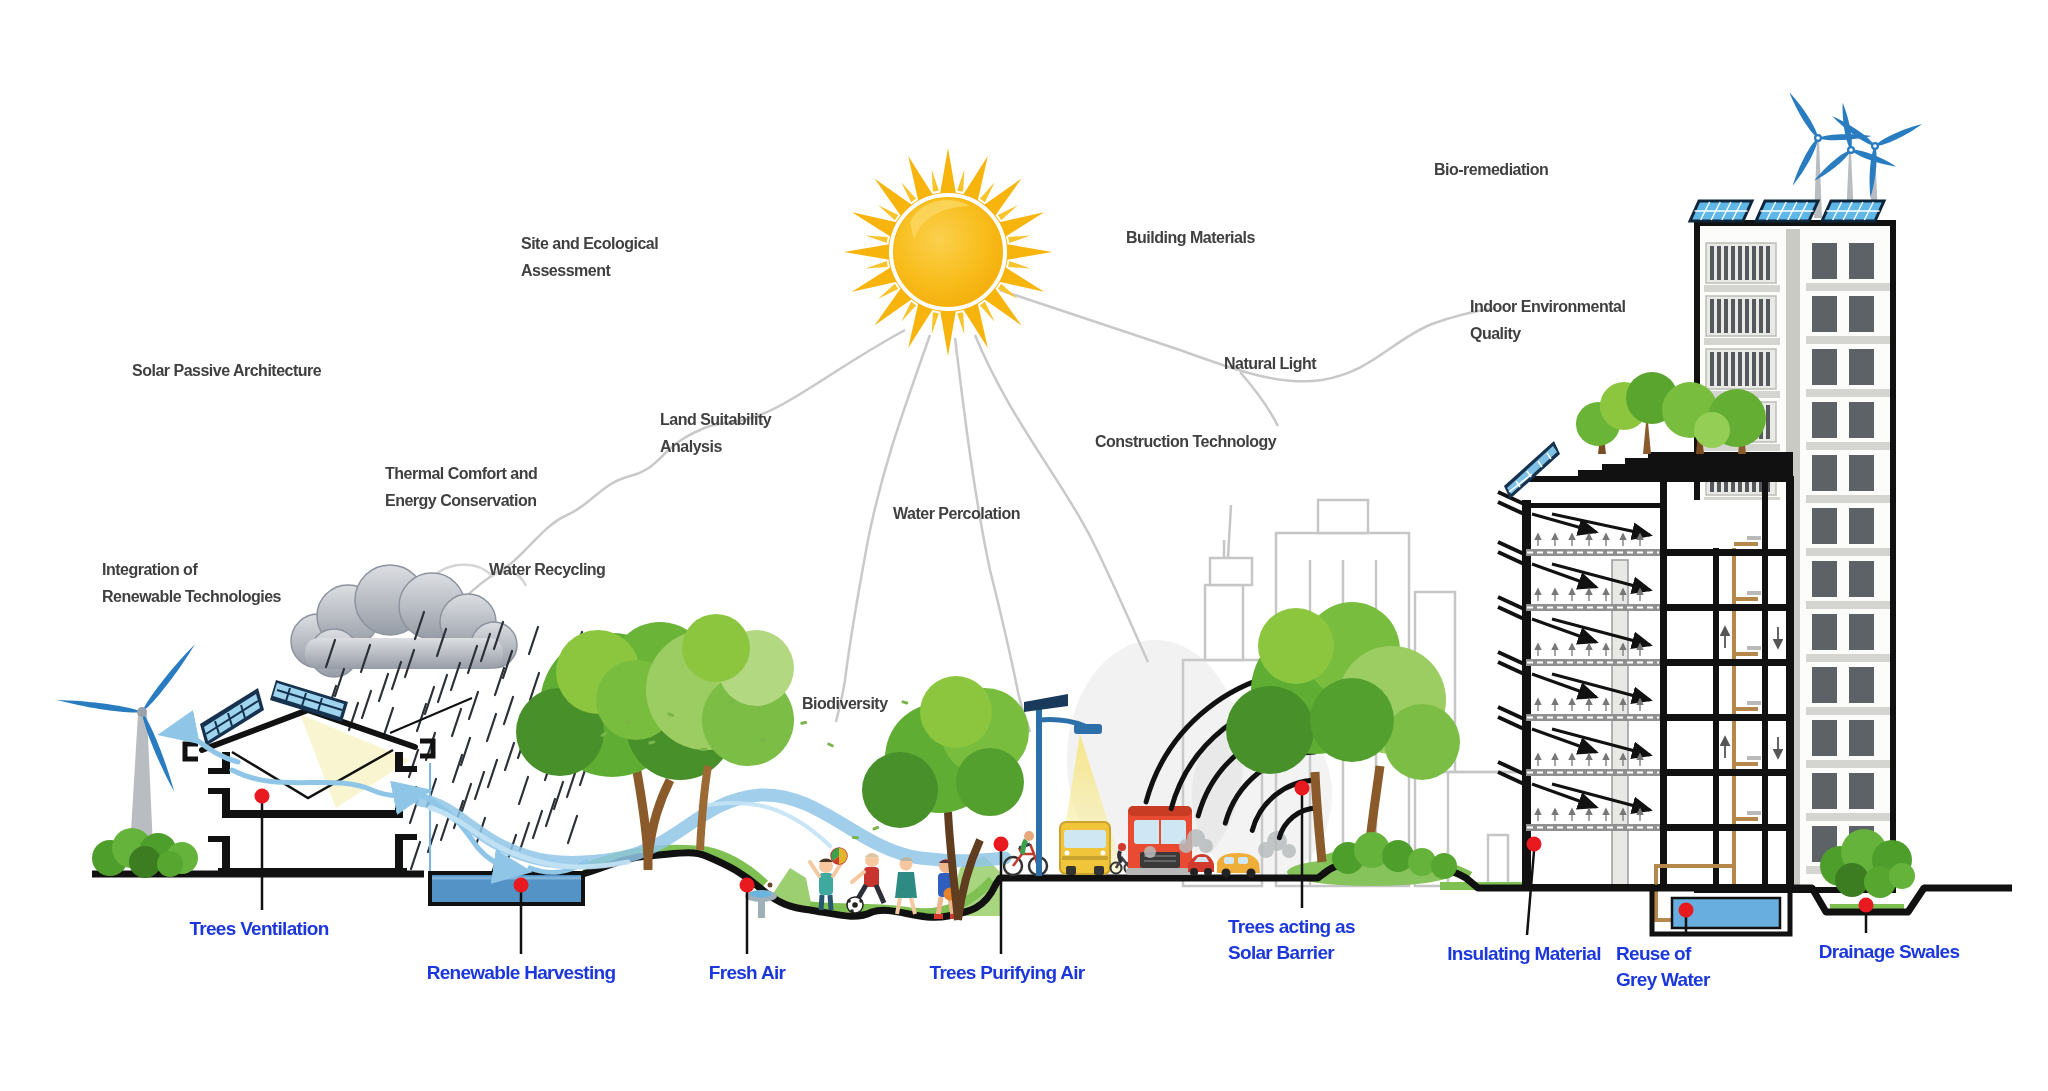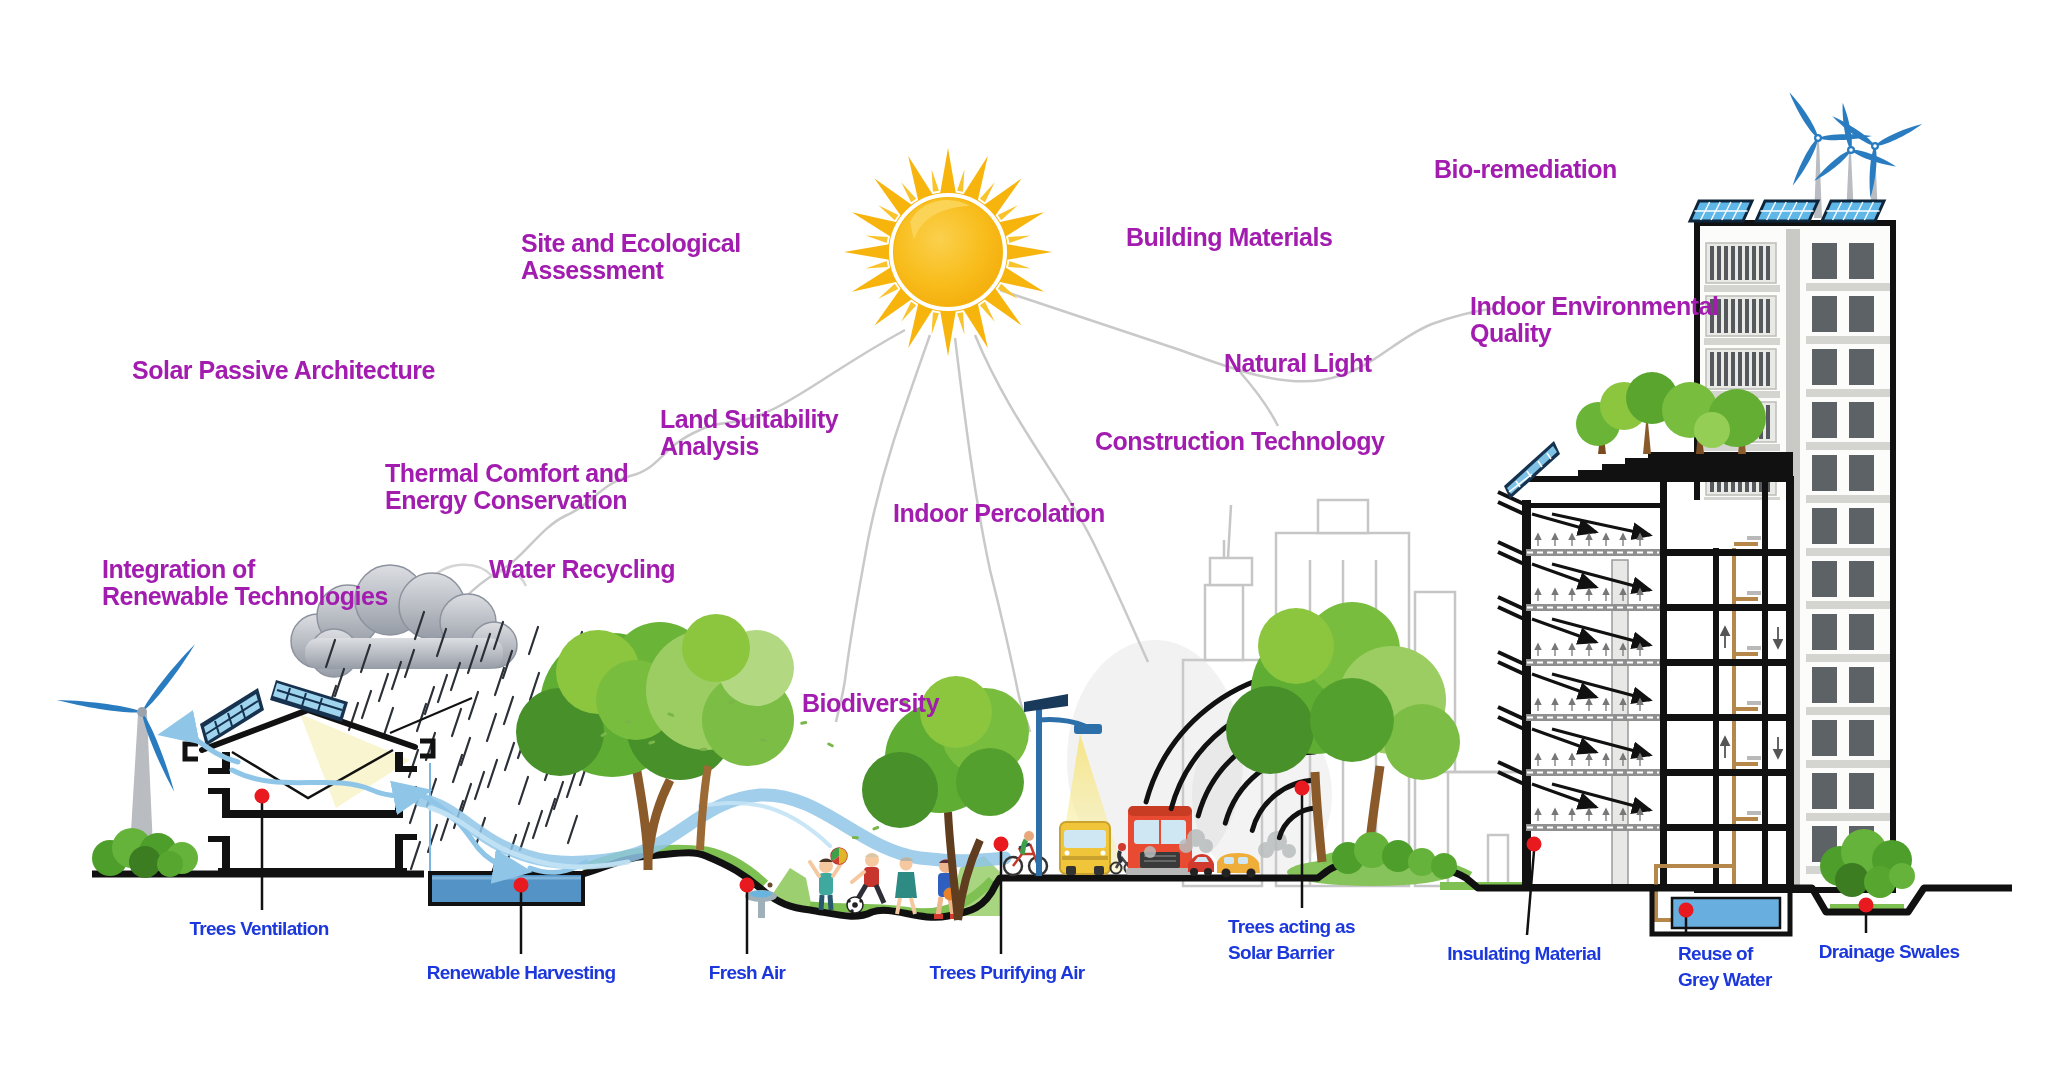--- a/index.html
+++ b/index.html
@@ -1,20 +1,20 @@
 <!DOCTYPE html>
 <html><head>
 <meta charset="utf-8">
 <style>
   html,body{margin:0;padding:0;background:#fff;}
   #stage{position:relative;width:2048px;height:1091px;background:#fff;overflow:hidden;
          font-family:"Liberation Sans","DejaVu Sans",sans-serif;}
   #art{position:absolute;left:0;top:0;}
   .label{position:absolute;white-space:pre-line;pointer-events:none;}
-  .concept{font-size:25px;line-height:27px;font-weight:600;color:#a21caf;letter-spacing:-0.5px;}
+  .concept{font-size:16px;line-height:27px;font-weight:600;color:#404040;letter-spacing:-0.5px;}
   .practice{font-size:19px;line-height:26px;font-weight:bold;color:#1c38dd;letter-spacing:-0.7px;}
   .center{transform:translateX(-50%);text-align:center;}
 </style>
 </head>
 <body>
 
 <div id="stage">
 
 <svg id="art" width="2048" height="1091" viewBox="0 0 2048 1091">
   <defs>
@@ -796,32 +796,32 @@
 Assessment</div>
 <div class="label concept" style="left:132px;top:357px;">Solar Passive Architecture</div>
 <div class="label concept" style="left:660px;top:406px;">Land Suitability
 Analysis</div>
 <div class="label concept" style="left:385px;top:448px;margin-top:12px;">Thermal Comfort and
 Energy Conservation</div>
 <div class="label concept" style="left:489px;top:540px;margin-top:16px;">Water Recycling</div>
 <div class="label concept" style="left:102px;top:556px;">Integration of
 Renewable Technologies</div>
 <div class="label concept" style="left:778px;top:690px;margin-left:24px;">Biodiversity</div>
-<div class="label concept" style="left:893px;top:500px;">Indoor Percolation</div>
+<div class="label concept" style="left:893px;top:500px;">Water Percolation</div>
 <div class="label concept" style="left:1095px;top:428px;">Construction Technology</div>
 <div class="label concept" style="left:1126px;top:224px;">Building Materials</div>
 <div class="label concept" style="left:1224px;top:350px;">Natural Light</div>
 <div class="label concept" style="left:1434px;top:156px;">Bio-remediation</div>
 <div class="label concept" style="left:1470px;top:293px;">Indoor Environmental
 Quality</div>
 
 <div class="label practice center" style="left:259px;top:916px;">Trees Ventilation</div>
 <div class="label practice center" style="left:521px;top:960px;">Renewable Harvesting</div>
 <div class="label practice center" style="left:747px;top:960px;">Fresh Air</div>
 <div class="label practice center" style="left:1007px;top:960px;">Trees Purifying Air</div>
 <div class="label practice" style="left:1228px;top:914px;">Trees acting as
 Solar Barrier</div>
 <div class="label practice center" style="left:1524px;top:941px;">Insulating Material</div>
-<div class="label practice" style="left:1678px;top:941px;">Reuse of
+<div class="label practice" style="left:1616px;top:941px;">Reuse of
 Grey Water</div>
 <div class="label practice center" style="left:1889px;top:939px;">Drainage Swales</div>
 
 </div>
 
 </body></html>

